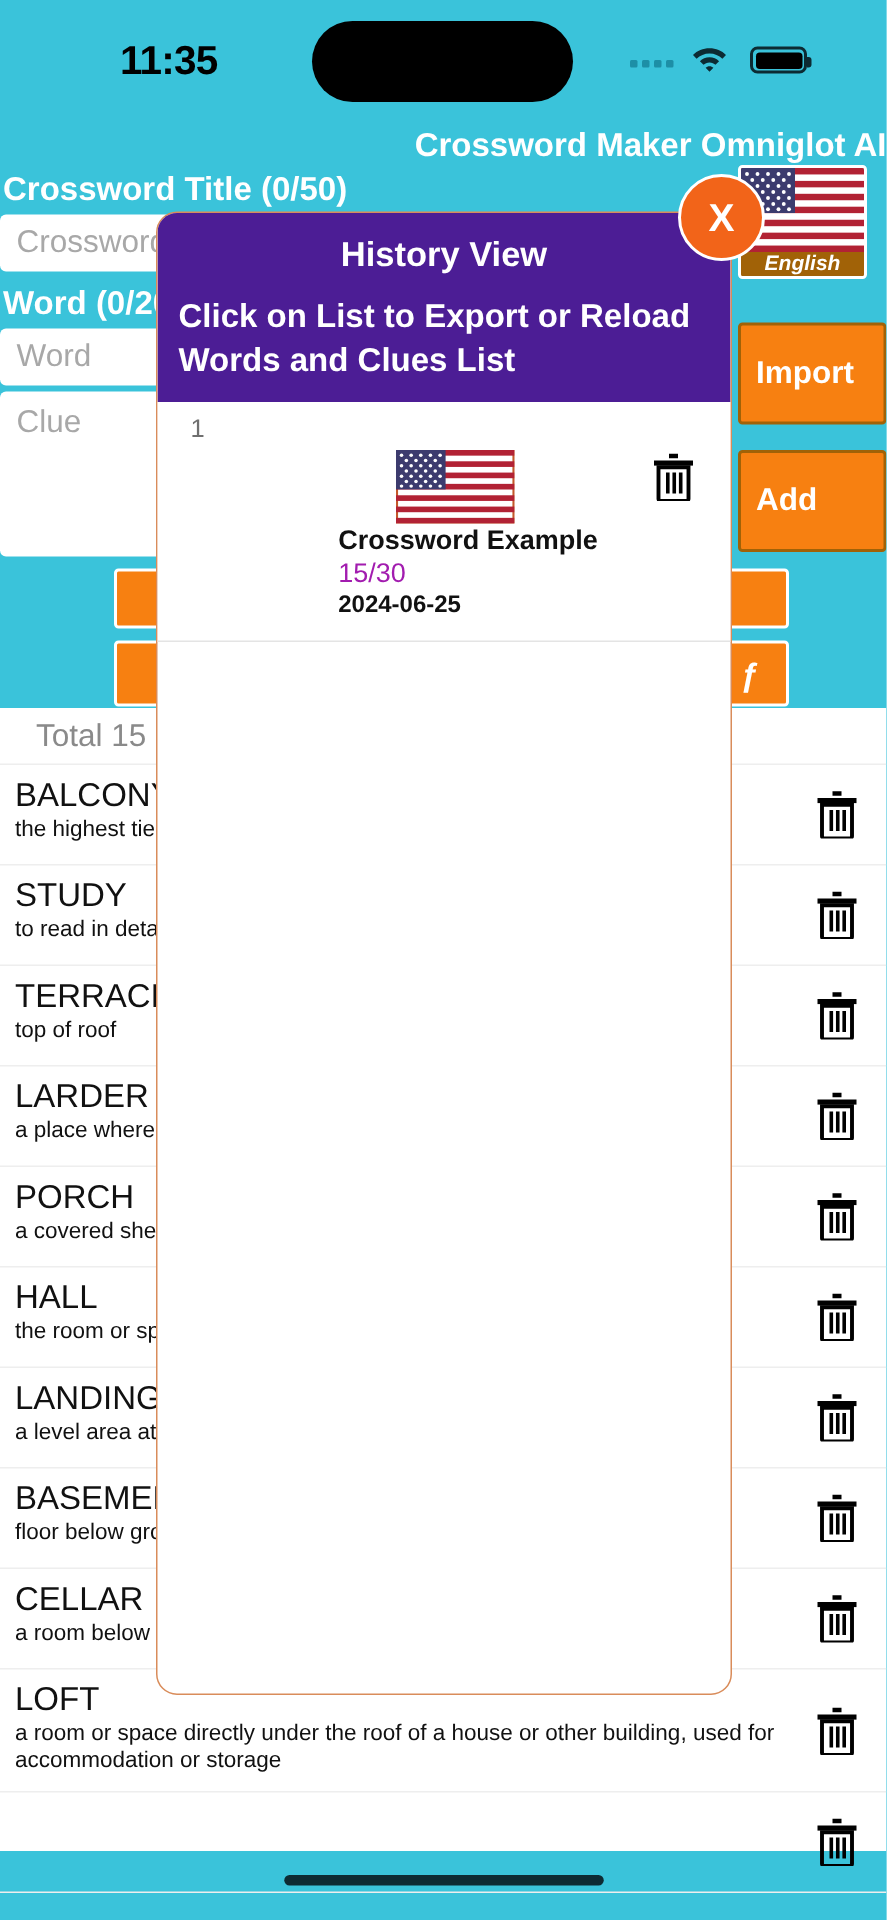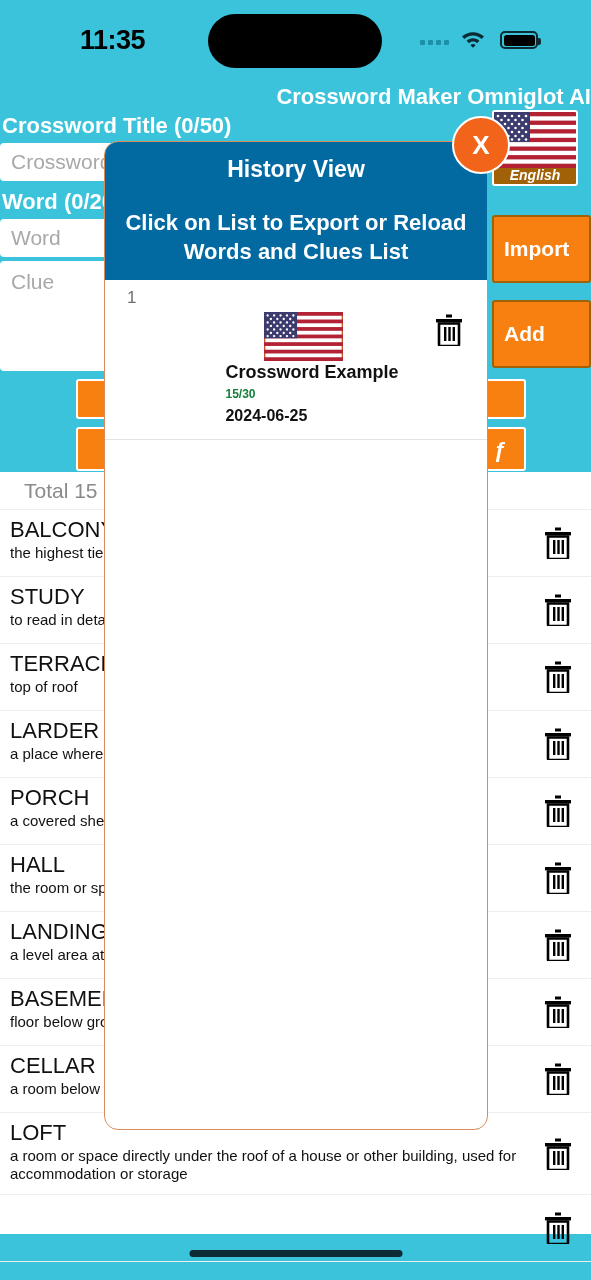--- a/index.html
+++ b/index.html
@@ -107,38 +107,38 @@
     position:absolute; right:19px; top:50%; transform:translateY(-50%);
     width:28px; height:32px;
   }
 
   
   .modal {
     position:absolute; left:104px; top:141px; width:384px; height:989px;
     background:#fff; border:1.5px solid #d98c5a; border-radius:14px;
     overflow:hidden; z-index:30;
   }
-  .modal-head { background:#0369a1; padding:12px 14px 14px; }
+  .modal-head { background:#4c1d95; padding:12px 14px 14px; }
   .modal-title {
     text-align:center; color:#fff; font-size:23px; font-weight:bold; line-height:30px;
   }
   .modal-sub {
-    text-align:center; color:#fff; font-size:22px; font-weight:bold;
-    line-height:29px; margin-top:24px;
+    text-align:left; color:#fff; font-size:22px; font-weight:bold;
+    line-height:29px; margin-top:12px;
   }
   .hist-list { background:#fff; }
   .hist-index { font-size:17px; color:#6f6f6f; padding:8px 0 0 22px; }
   .hist-item {
     position:relative; display:flex; align-items:center;
     padding:4px 0 12px 14px; border-bottom:1px solid #e4e4e4;flex-direction:column;
   }
   .hist-flag { width:79px; height:49px; flex:none; }
   .hist-text { margin-left:18px; }
   .hist-name { font-size:18px; font-weight:bold; color:#111; line-height:22px; }
-  .hist-count { font-size:12px; font-weight:bold; color:#15803d; line-height:22px; }
+  .hist-count { font-size:18px; font-weight:normal; color:#a21caf; line-height:22px; }
   .hist-date { font-size:16px; font-weight:bold; color:#111; line-height:22px; }
   .hist-trash { position:absolute; right:24px; top:22px; width:28px; height:32px; }
 
   .close-btn {
     position:absolute; left:452px; top:116px; width:58px; height:58px;
     background:#f26419; border:2px solid #fff; border-radius:50%;
     color:#fff; font-size:26px; font-weight:bold; text-align:center;
     line-height:54px; z-index:40;
   }
 

